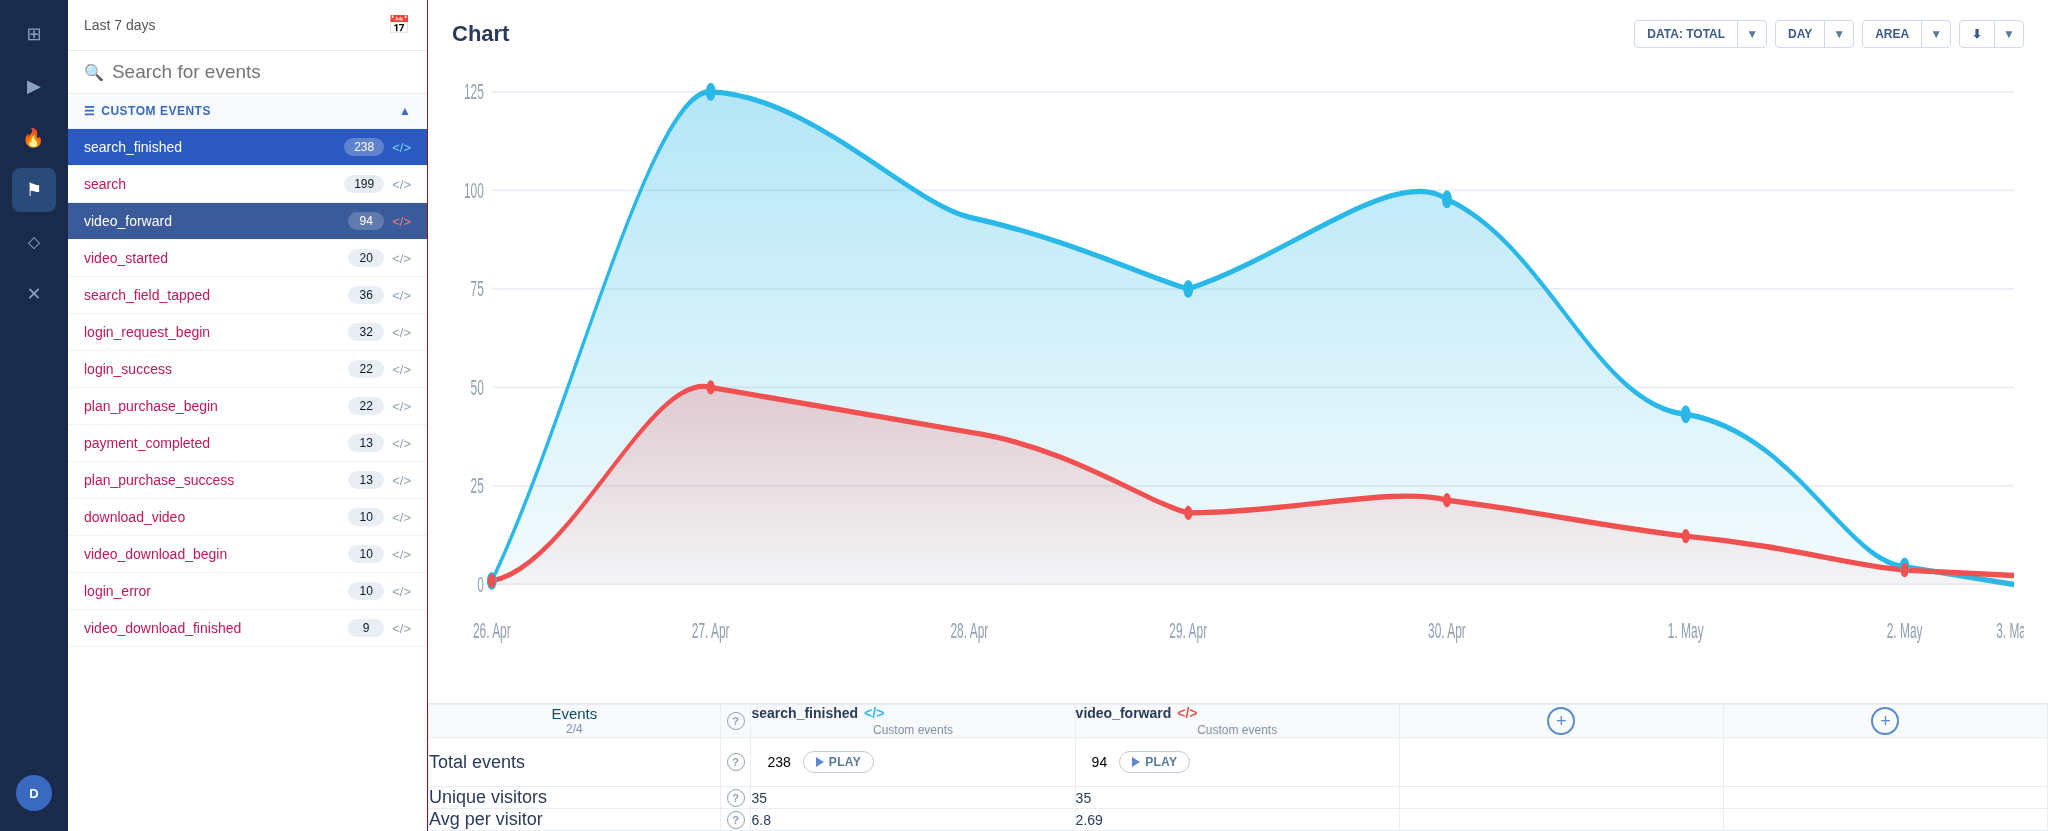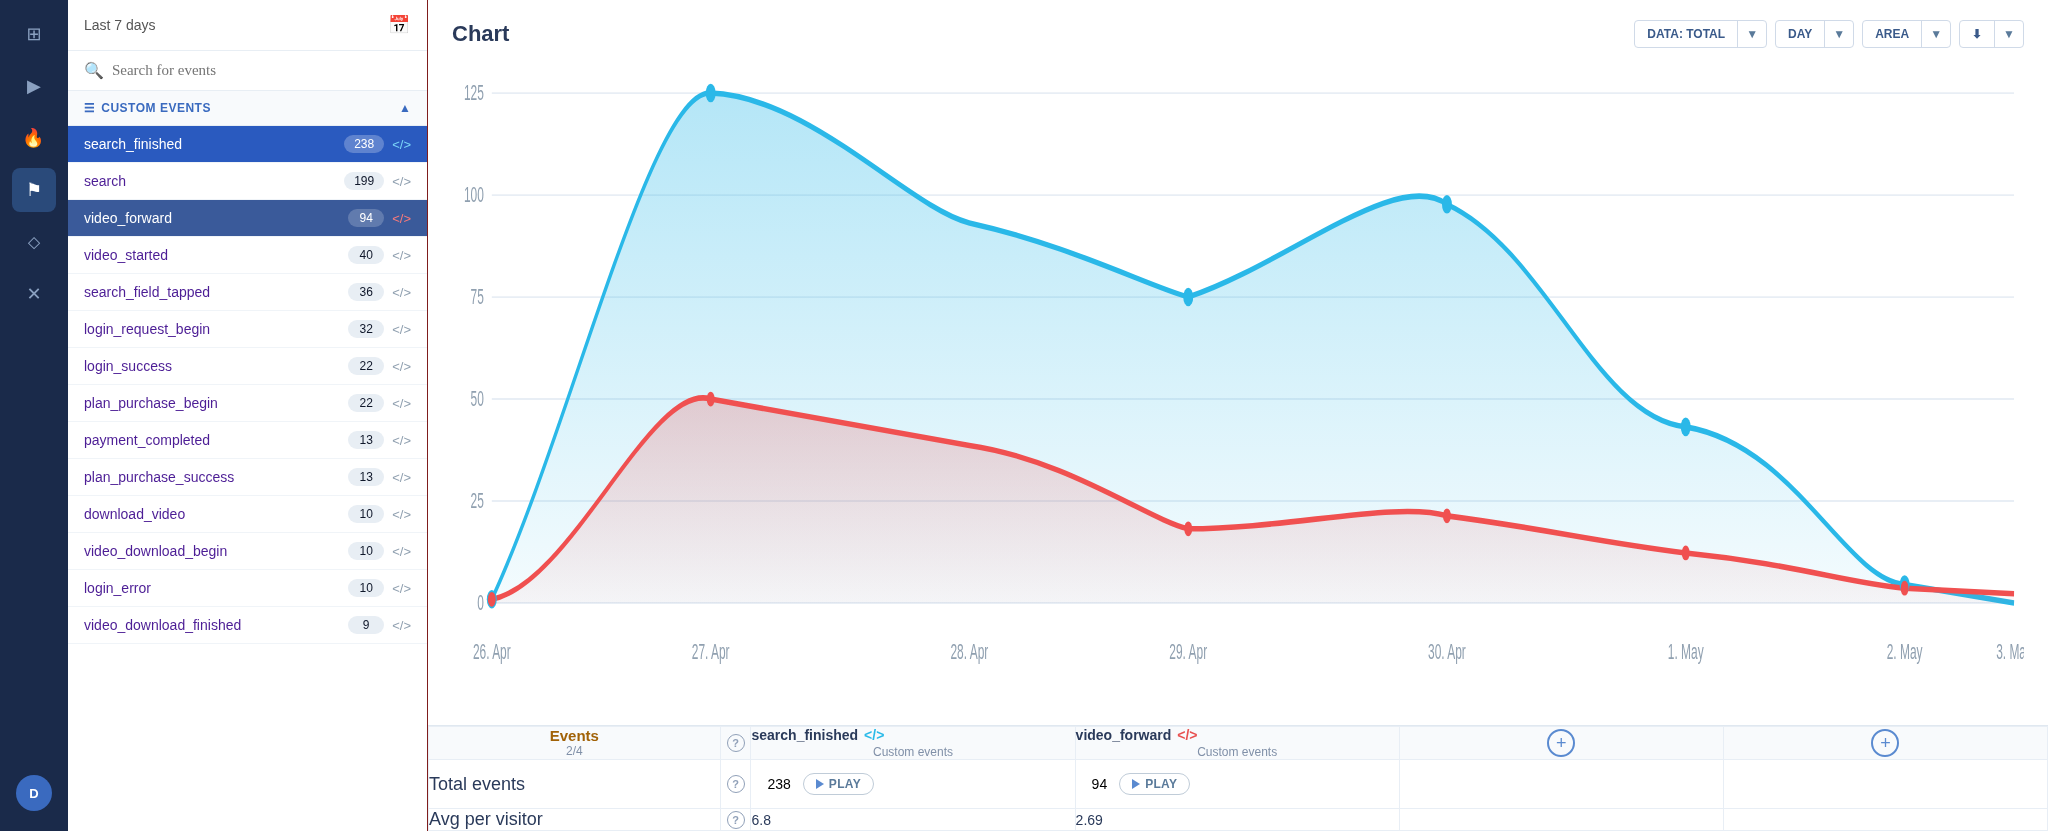--- a/index.html
+++ b/index.html
@@ -67,22 +67,22 @@
     .events-sidebar .search-bar {
       padding: 10px 16px;
       border-bottom: 1px solid #e8eef4;
       display: flex;
       align-items: center;
       gap: 8px;
     }
     .events-sidebar .search-bar .search-icon { color: #90a0b0; font-size: 16px; }
     .events-sidebar .search-bar input {
       border: none; outline: none;
-      font-size: 15px; color: #0c4a6e;
-      background: transparent; flex: 1; font-family: Liberation Serif, serif;
+      font-size: 19px; color: #0c4a6e;
+      background: transparent; flex: 1;
     }
 
     .section-header {
       padding: 10px 16px;
       display: flex;
       align-items: center;
       justify-content: space-between;
       background: #f8fafc;
       border-bottom: 1px solid #e8eef4;
     }
@@ -104,21 +104,21 @@
       cursor: pointer;
     }
     .event-item.active-blue { background: #2a5abf; }
     .event-item.active-blue .event-name { color: #fff; }
     .event-item.active-red { background: #3a5a9a; }
     .event-item.active-red .event-name { color: #fff; }
 
     .event-name {
       flex: 1;
       font-size: 14px;
-      color: #4c1d95;
+      color: #be185d;
     }
     .event-badge {
       background: #e8eef4;
       color: #0f172a;
       border-radius: 20px;
       padding: 2px 10px;
       font-size: 12px;
       font-weight: 500;
       margin-right: 8px;
       min-width: 36px;
@@ -222,22 +222,22 @@
       background: #f8fafc;
       font-weight: 500;
     }
     .th-events {
       padding: 12px 16px;
       min-width: 180px;
       vertical-align: top;
     }
     .th-events .events-label {
       font-size: 15px;
-      font-weight: 700;
-      color: #a16207;
+      font-weight: 400;
+      color: #0c4a6e;
     }
     .th-events .events-sub {
       font-size: 12px;
       color: #8090a8;
     }
     .th-help {
       padding: 12px 8px;
       vertical-align: middle;
       text-align: center;
     }
@@ -363,21 +363,21 @@
     </div>
 
     <div class="event-item active-red">
       <span class="event-name">video_forward</span>
       <span class="event-badge">94</span>
       <span class="event-code-icon">&lt;/&gt;</span>
     </div>
 
     <div class="event-item">
       <span class="event-name">video_started</span>
-      <span class="event-badge">40</span>
+      <span class="event-badge">20</span>
       <span class="event-code-icon">&lt;/&gt;</span>
     </div>
 
     <div class="event-item">
       <span class="event-name">search_field_tapped</span>
       <span class="event-badge">36</span>
       <span class="event-code-icon">&lt;/&gt;</span>
     </div>
 
     <div class="event-item">
@@ -575,20 +575,30 @@
               <button class="play-btn">
                 <span class="play-tri"></span>
                 <span>PLAY</span>
               </button>
             </div>
           </td>
           <td></td>
           <td></td>
         </tr>
 
+        <tr>
+          <td class="td-label">Unique visitors</td>
+          <td class="th-help">
+            <div class="help-icon">?</div>
+          </td>
+          <td class="td-val">35</td>
+          <td class="td-val">35</td>
+          <td></td>
+          <td></td>
+        </tr>
 
         <tr>
           <td class="td-label">Avg per visitor</td>
           <td class="th-help">
             <div class="help-icon">?</div>
           </td>
           <td class="td-val">6.8</td>
           <td class="td-val">2.69</td>
           <td></td>
           <td></td>

